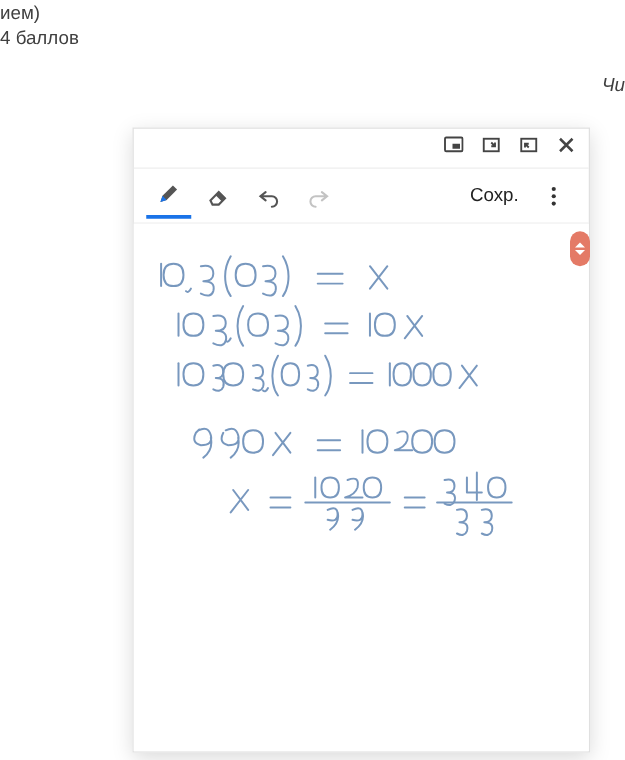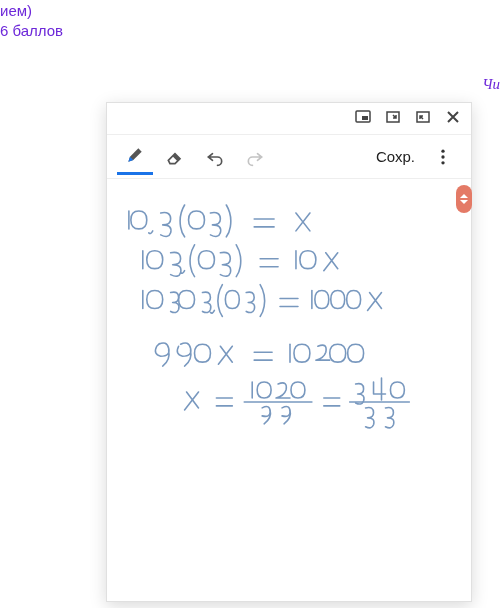--- a/index.html
+++ b/index.html
@@ -4,24 +4,24 @@
   <style>
     * { margin: 0; padding: 0; box-sizing: border-box; }
     body {
       font-family: Arial, sans-serif;
       background: #ffffff;
       overflow: hidden;
       width: 500px;
       height: 608px;
       position: relative;
     }
-    .bg-text { position: absolute; font-size: 15px; color: #6d28d9; }
+    .bg-text { position: absolute; font-size: 15px; color: #404040; }
     .frag1 { top: 2px; left: 0; }
     .frag2 { top: 22px; left: 0; }
-    .frag3 { top: 76px; right: 0; font-style: italic; font-family: Liberation Serif, serif; }
+    .frag3 { top: 60px; right: 0; font-style: italic; }
     .panel {
       position: absolute;
       left: 106px;
       top: 102px;
       width: 366px;
       height: 500px;
       background: #ffffff;
       border: 1px solid #e0e0e0;
       box-shadow: 0 4px 16px rgba(0,0,0,0.15);
       display: flex;
@@ -79,21 +79,21 @@
       stroke-width: 1.6;
       stroke-linecap: round;
       stroke-linejoin: round;
       opacity: 0.9;
     }
   </style>
 </head>
 <body>
 
 <div class="bg-text frag1">ием)</div>
-<div class="bg-text frag2">6 баллов</div>
+<div class="bg-text frag2">4 баллов</div>
 <div class="bg-text frag3">Чи</div>
 
 <div class="panel">
   <div class="titlebar">
     <span><svg class="ico" viewBox="0 0 16 16">
           <rect x="1" y="2" width="14" height="11" rx="1"></rect>
           <rect x="7" y="7" width="6" height="4" fill="#444" stroke="none"></rect>
         </svg></span>
     <span><svg class="ico" viewBox="0 0 16 16">
           <rect x="2" y="3" width="12" height="10"></rect>

